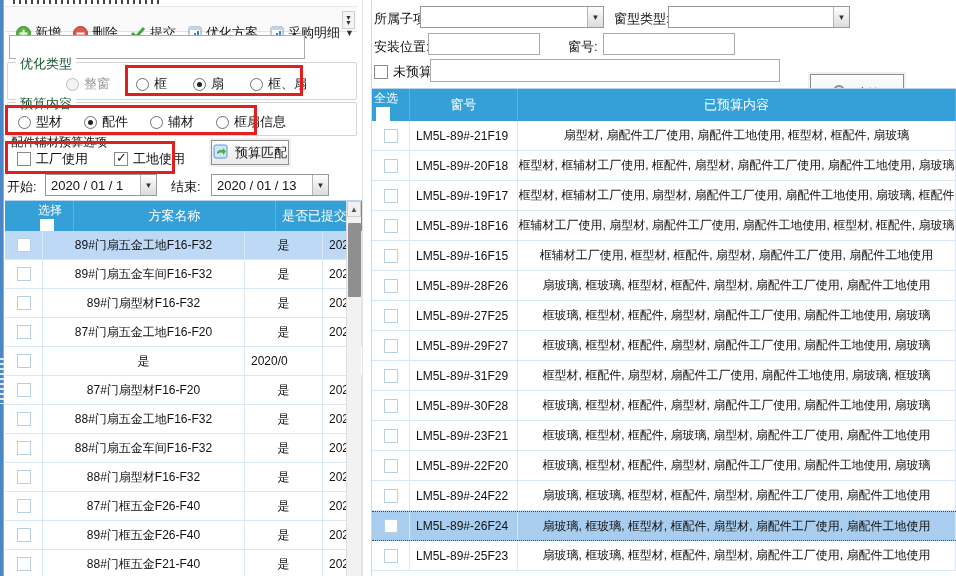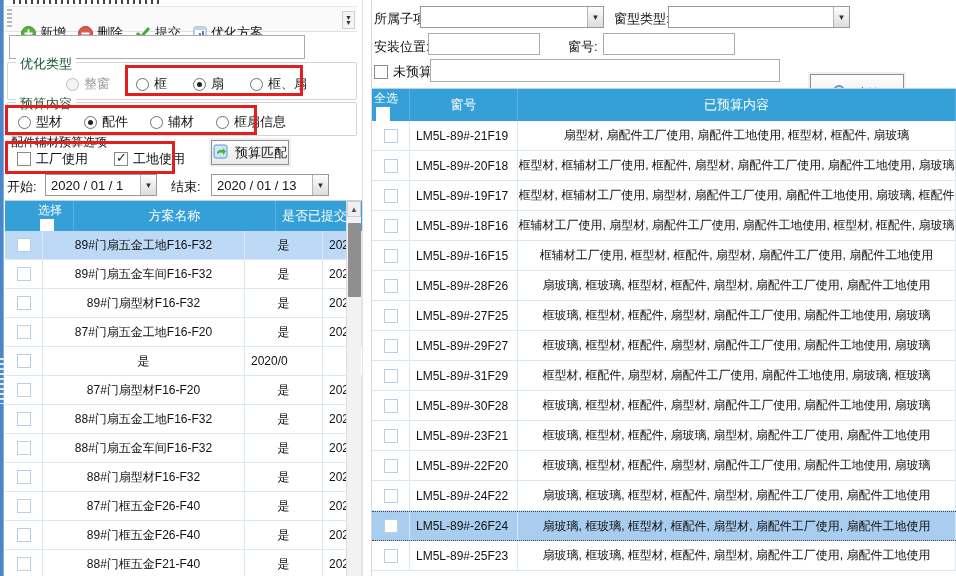--- a/index.html
+++ b/index.html
@@ -135,20 +135,33 @@
           <svg width="14" height="15">
               <rect x="1" y="1" width="12" height="13" rx="1" fill="#fff" stroke="#7a9ac0"></rect>
               <rect x="1" y="1" width="12" height="3" fill="#bcd6ee"></rect>
               <rect x="3" y="9" width="2" height="4" fill="#3d7fc1"></rect>
               <rect x="6" y="7" width="2" height="6" fill="#3d7fc1"></rect>
               <rect x="9" y="5" width="2" height="8" fill="#3d7fc1"></rect>
             </svg>
         </span>
         <span>优化方案</span>
       </div>
+      <div class="tb-btn">
+        <span>
+          <svg width="14" height="15">
+              <rect x="1" y="1" width="12" height="13" rx="1" fill="#fff" stroke="#7a9ac0"></rect>
+              <rect x="1" y="1" width="12" height="3" fill="#bcd6ee"></rect>
+              <rect x="3" y="9" width="2" height="4" fill="#3d7fc1"></rect>
+              <rect x="6" y="7" width="2" height="6" fill="#3d7fc1"></rect>
+              <rect x="9" y="5" width="2" height="8" fill="#3d7fc1"></rect>
+            </svg>
+        </span>
+        <span>采购明细</span>
+        <span class="tb-caret">▼</span>
+      </div>
       <div class="tb-overflow">▼<br>▼</div>
     </div>
 
     <input class="txt" style="position: absolute; left: 4px; top: 35px; width: 296px;" value="">
 
     <div class="groupbox" style="left:2px; top:62px; width:350px; height:38px;">
       <span class="gb-caption">优化类型</span>
       <div class="opt-row" style="left:58px; top:12px; gap:26px;">
         <span class="opt">
           <span class="radio disabled"></span>

